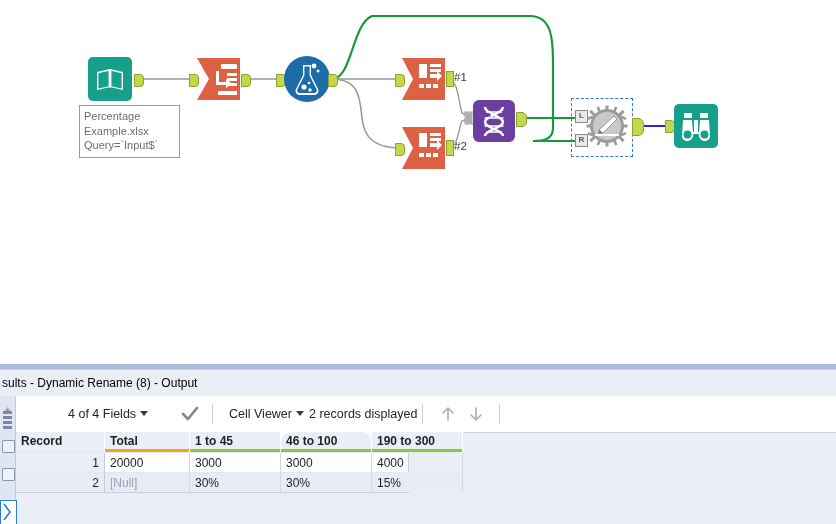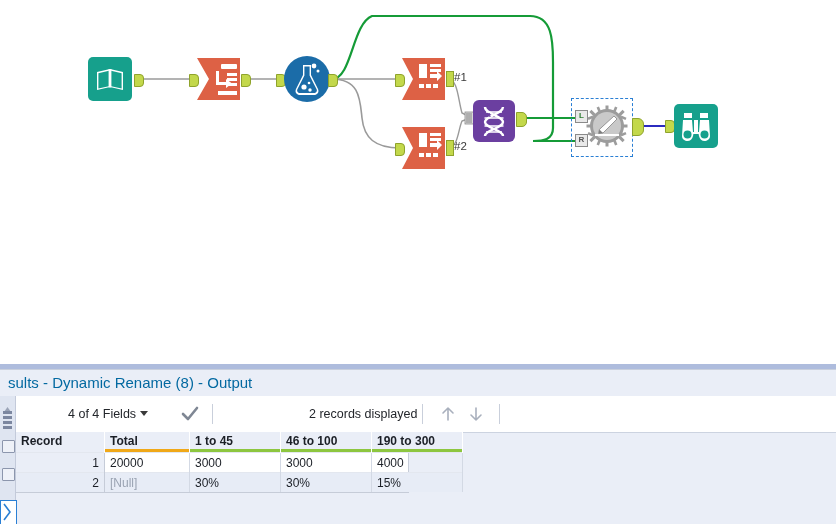--- a/index.html
+++ b/index.html
@@ -59,21 +59,21 @@
 
   
   .divider{position:absolute;left:0;top:364px;width:836px;height:5px;background:#aebcdd;}
   .results{
     position:absolute;left:0;top:369px;width:836px;height:155px;
     background:#eaeef7;
     border-top:1px solid #c8cfdd;
   }
   .results-title{
     position:absolute;left:0;top:4px;height:18px;line-height:18px;
-    color:#0369a1;font-size:15px;padding-left:8px;white-space:nowrap;
+    color:#000000;font-size:12px;padding-left:2px;white-space:nowrap;
     font-family:"Liberation Sans", sans-serif;
   }
 
   
   .rail{
     position:absolute;left:0;top:26px;width:15px;height:129px;
     background:#dfe5f1;border-right:1px solid #c3cada;
   }
   .rail .ric{
     position:absolute;left:2px;width:11px;height:11px;
@@ -129,21 +129,21 @@
     border-right:1px solid #d3d9e4;border-top:1px solid #e3e7ef;
     overflow:hidden;white-space:nowrap;
     font-family:"Liberation Sans", sans-serif;
   }
   .grid td.recnum{text-align:right;color:#1b1f26;background:#eaeef7;border-right:1px solid #c6ccd8;}
   .grid tr.alt td{background:#e7ecf6;}
   .grid td.nullv{color:#9aa3b2;}
   .col-rec{width:78px;}
   .col-tot{width:74px;}
   .col-a{width:80px;}
-  .col-b{width:80px;}
+  .col-b{width:80px;border-radius:10px;}
   .col-c{width:80px;}
 </style>
 </head>
 <body>
 
 <div class="app">
 
   <div class="canvas">
 
     <svg class="wires" viewBox="0 0 836 364">
@@ -302,20 +302,23 @@
         <rect x="11" y="10" width="8" height="5" fill="#ffffff"></rect>
         <rect x="27" y="10" width="8" height="5" fill="#ffffff"></rect>
         <path d="M10 17 L19 17 L20 29 L21 29 L21 17 L25 17 L25 29 L26 29 L27 17 L36 17
                  L37 33 C37 36.5 34 38 31.5 38 C29 38 26.5 36 26 33 L25.6 31 L20.4 31 L20 33
                  C19.5 36 17 38 14.5 38 C12 38 9 36.5 9 33 Z" fill="#ffffff"></path>
         <circle cx="14.5" cy="31.5" r="4" fill="#16a08c"></circle>
         <circle cx="31.5" cy="31.5" r="4" fill="#16a08c"></circle>
       </svg>
     </div>
 
+    <div class="anno anno-input">Percentage
+Example.xlsx
+Query=`Input$`</div>
   </div>
 
   <div class="divider"></div>
 
   <div class="results">
 
     <div class="results-title">sults - Dynamic Rename (8) - Output</div>
 
     <div class="rail">
       <div class="ric r0">
@@ -343,20 +346,23 @@
     <div class="rtoolbar">
       <div class="tb-item" style="left:52px;">
         <span>4 of 4 Fields</span><span class="caret"></span>
       </div>
       <div class="check" style="left:165px;">
         <svg width="18" height="18" viewBox="0 0 18 18">
           <path d="M2 9 L7 14 L16 3" stroke="#7f8794" stroke-width="2.6" fill="none" stroke-linecap="round" stroke-linejoin="round"></path>
         </svg>
       </div>
       <div class="tb-sep" style="left:196px;"></div>
+      <div class="tb-item" style="left:213px;">
+        <span>Cell Viewer</span><span class="caret"></span>
+      </div>
       <div class="tb-item" style="left:293px;">2 records displayed</div>
       <div class="tb-sep" style="left:406px;"></div>
       <div class="arrowbtn" style="left:423px;">
         <svg width="18" height="18" viewBox="0 0 18 18">
           <path d="M9 15 L9 3 M4 8 L9 3 L14 8" stroke="#a9b0bd" stroke-width="1.6" fill="none" stroke-linecap="round" stroke-linejoin="round"></path>
         </svg>
       </div>
       <div class="arrowbtn" style="left:451px;">
         <svg width="18" height="18" viewBox="0 0 18 18">
           <path d="M9 3 L9 15 M4 10 L9 15 L14 10" stroke="#a9b0bd" stroke-width="1.6" fill="none" stroke-linecap="round" stroke-linejoin="round"></path>

